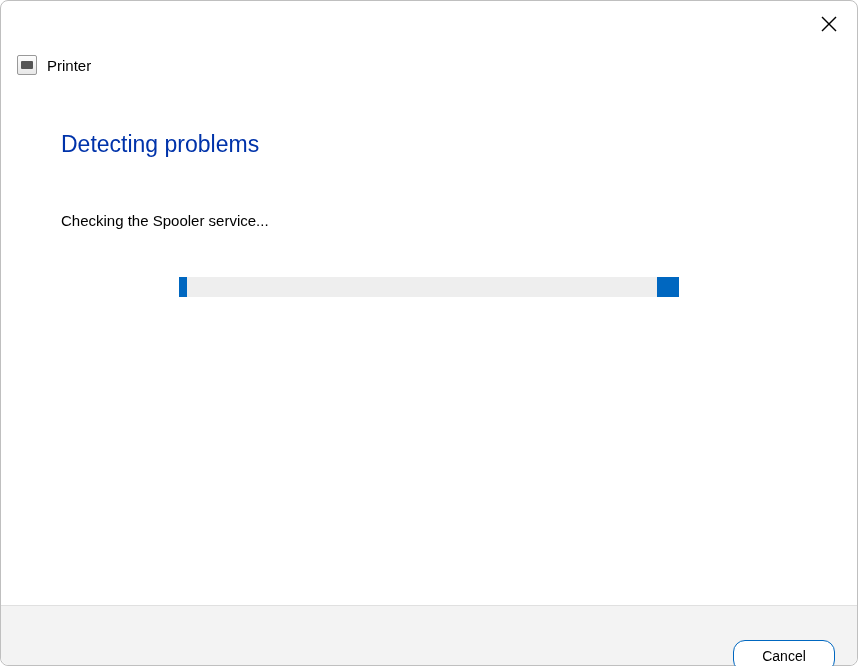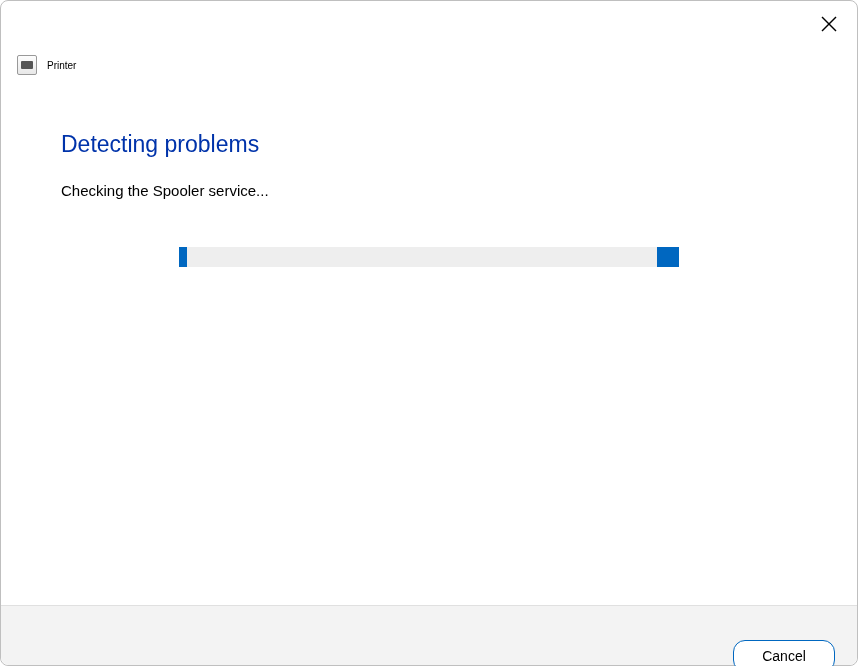--- a/index.html
+++ b/index.html
@@ -62,32 +62,32 @@
       margin-right: 10px;
       border-radius: 2px;
     }
     .printer-icon-inner {
       width: 12px;
       height: 8px;
       background: #555;
       border-radius: 1px;
     }
     .header-label {
-      font-size: 10px;
+      font-size: 15px;
       color: #000;
     }
     .content {
       flex: 1;
       padding: 56px 60px 0 60px;
     }
     .heading {
       font-size: 23px;
       color: #0033aa;
       font-weight: 400;
-      margin-bottom: 24px;
+      margin-bottom: 54px;
     }
     .status-text {
       font-size: 15px;
       color: #000;
       margin-bottom: 48px;
       margin-top: 16px;
     }
     .progress-wrap {
       padding: 0 118px;
     }

